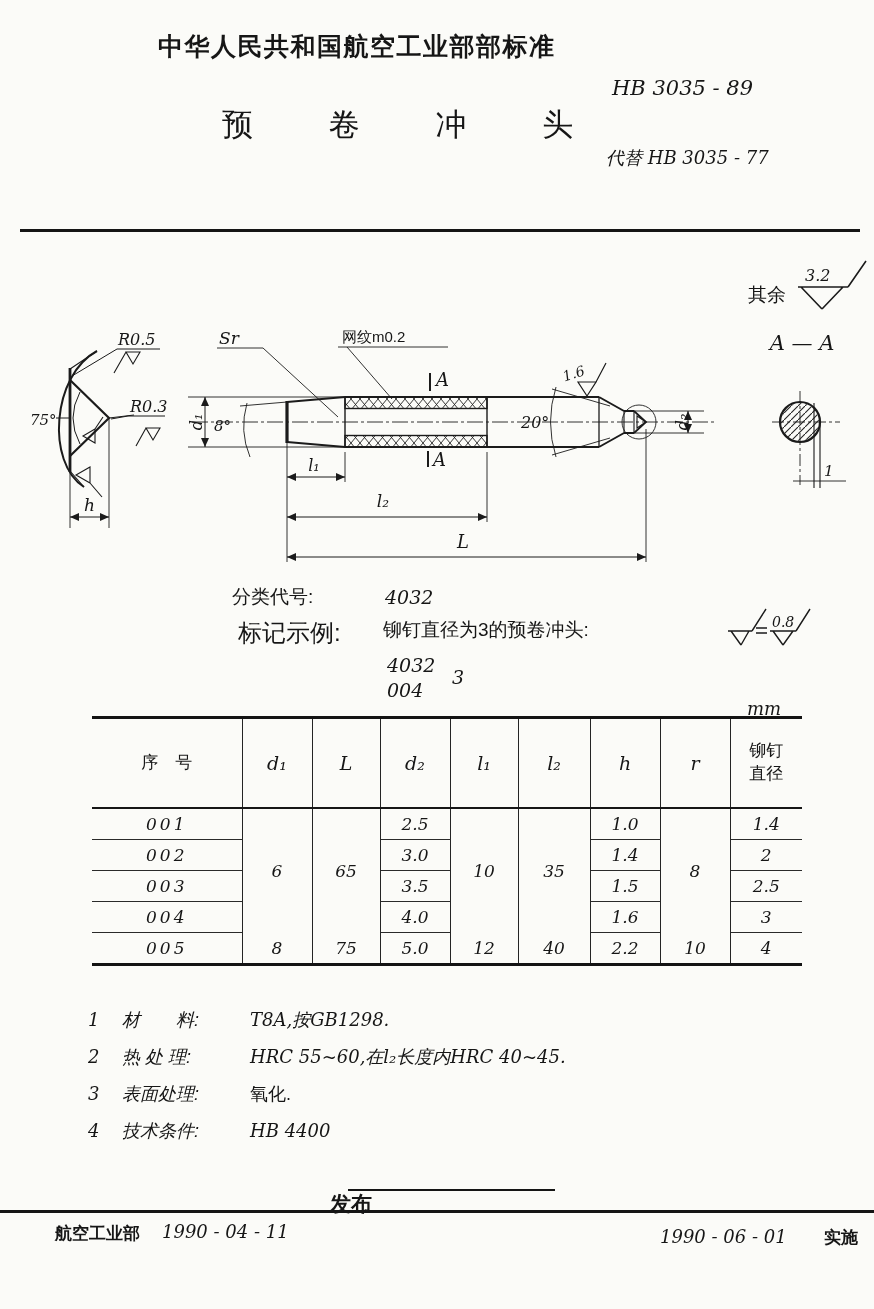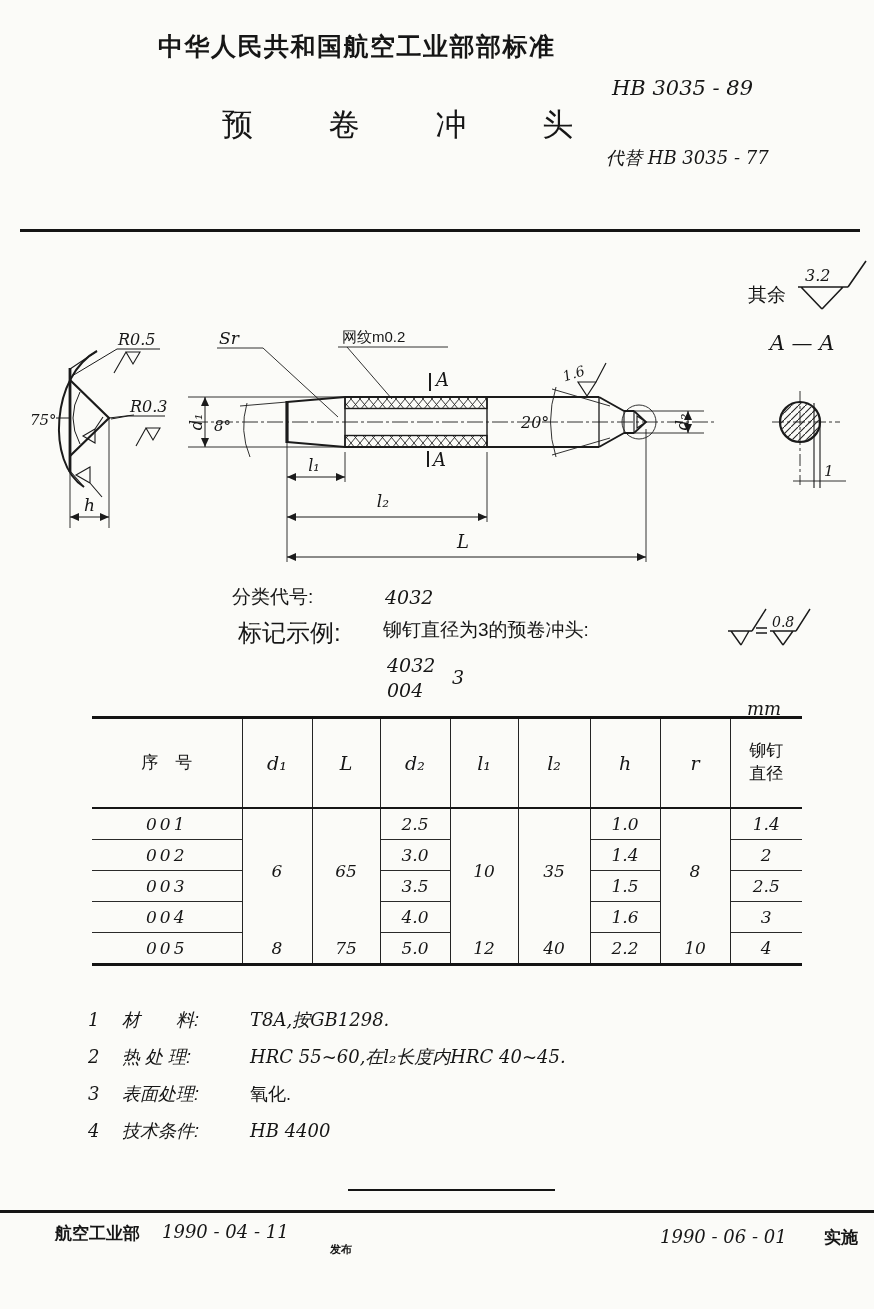--- a/index.html
+++ b/index.html
@@ -261,17 +261,17 @@
       <span class="note-label">技术条件:</span>
       <span class="note-val hw">HB 4400</span>
     </div>
   </div>
 
   <div class="rule" style="left:348px;top:1189px;width:207px;height:2px;"></div>
   <div class="rule" style="left:0;top:1210px;width:874px;height:3px;"></div>
 
   <div class="abs prn" style="left:55px;top:1222px;font-size:17px;">航空工业部</div>
   <div class="abs hw" style="left:162px;top:1221px;font-size:18px;">1990 - 04 - 11</div>
-  <div class="abs prn" style="left:330px;top:1242px;font-size:11px;">发布</div>
+  <div class="abs prn" style="left:330px;top:1190px;font-size:21px;">发布</div>
   <div class="abs hw" style="left:660px;top:1226px;font-size:18px;">1990 - 06 - 01</div>
   <div class="abs prn" style="left:824px;top:1226px;font-size:17px;">实施</div>
 
 </div>
 
 </body></html>

